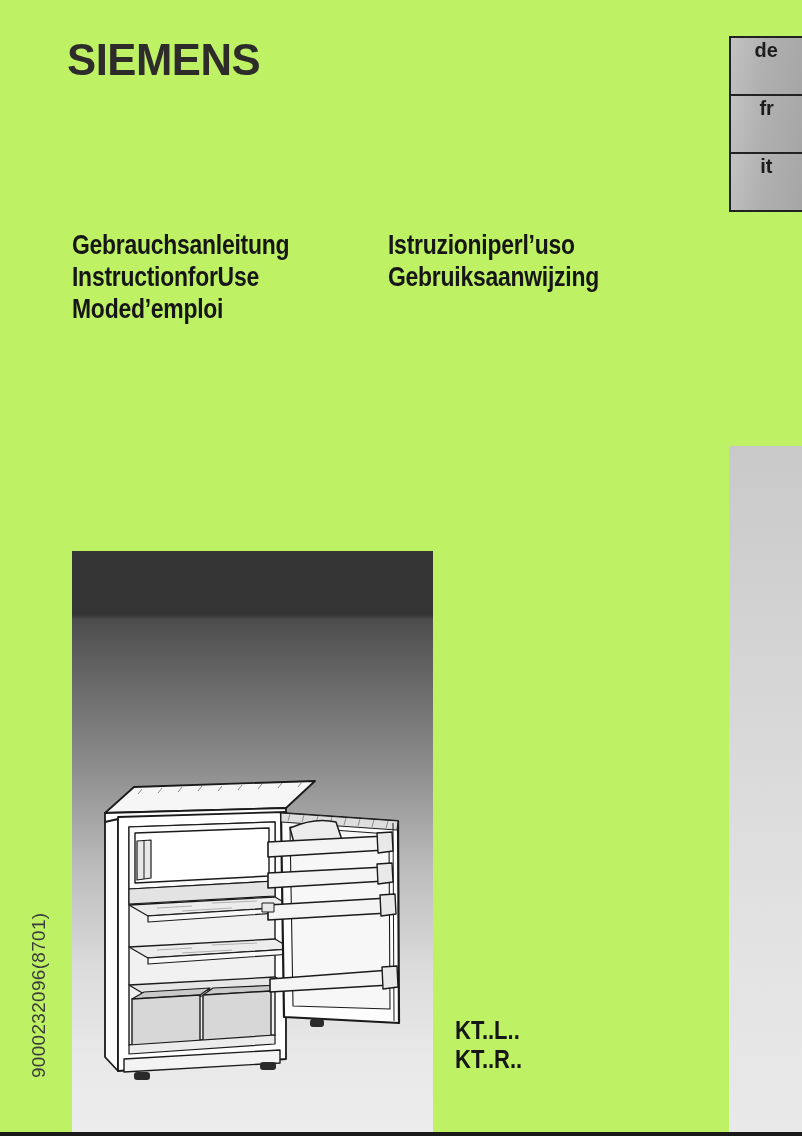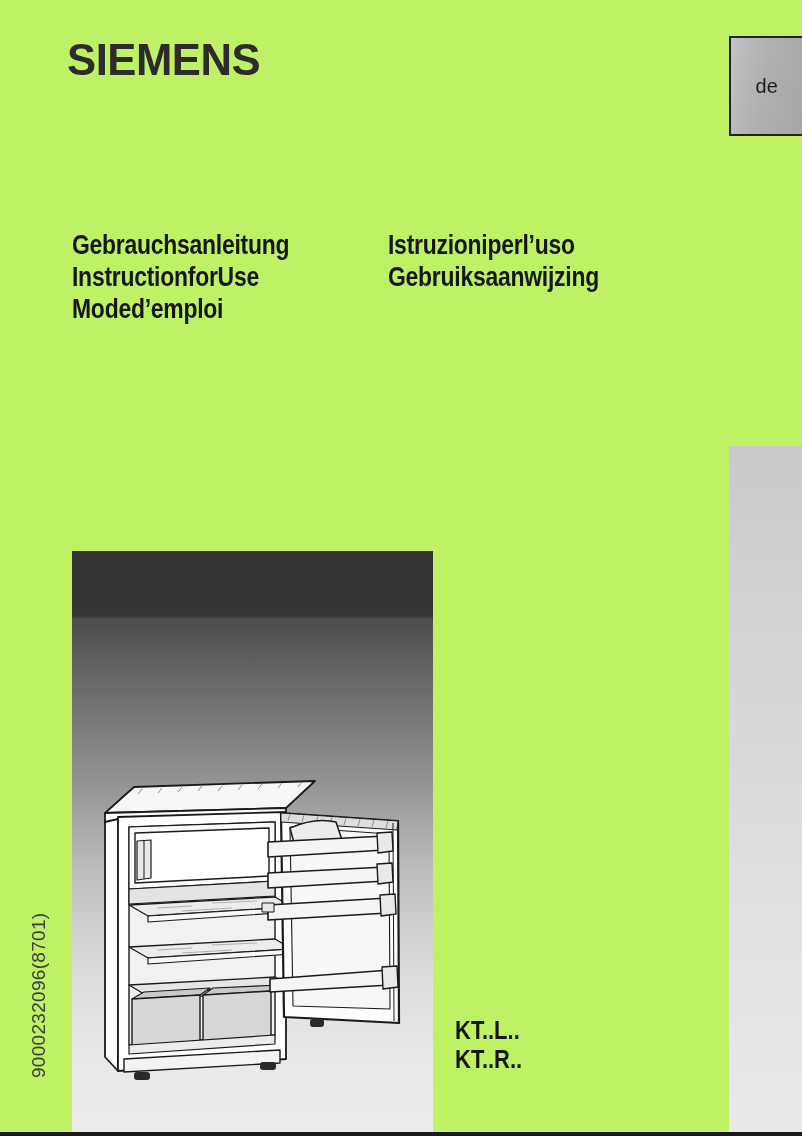--- a/index.html
+++ b/index.html
@@ -19,25 +19,25 @@
     transform:scaleX(0.97);transform-origin:0 0;
     white-space:nowrap;
   }
   
   .lang-tabs{
     position:absolute;left:729px;top:36px;width:73px;
     border:2px solid #222;border-right:none;border-bottom:none;
     box-sizing:border-box;
   }
   .lang-tab{
-    width:100%;height:98px;box-sizing:border-box;
+    width:100%;height:58px;box-sizing:border-box;
     border-bottom:2px solid #222;
     background:linear-gradient(100deg,#c3c3c3 0%,#b0b0b0 45%,#a6a6a6 100%);
-    display:flex;align-items:center;justify-content:center;
-    font-size:21px;font-weight:normal;color:#1c1c1c;
+    display:flex;align-items:flex-start;justify-content:center;
+    font-size:21px;font-weight:bold;color:#1c1c1c;
   }
   .lang-tab span{transform:scaleX(0.95);}
   
   .lang-column{
     position:absolute;left:729px;top:446px;width:73px;height:686px;
     background:linear-gradient(180deg,#c9c9c9 0%,#d6d6d6 35%,#e2e2e2 70%,#e9e9e9 100%);
   }
   
   .title-block{
     position:absolute;top:229px;
@@ -81,20 +81,26 @@
 </head>
 <body>
 
 <div class="page">
 
   <div class="logo">SIEMENS</div>
 
   <div class="lang-tabs">
     <div class="lang-tab">
         <span>de</span>
+      </div>
+    <div class="lang-tab">
+        <span>fr</span>
+      </div>
+    <div class="lang-tab">
+        <span>it</span>
       </div>
   </div>
   <div class="lang-column"></div>
 
   <div class="title-block title-left">
     <div>Gebrauchsanleitung</div>
     <div>InstructionforUse</div>
     <div>Moded’emploi</div>
   </div>
 

